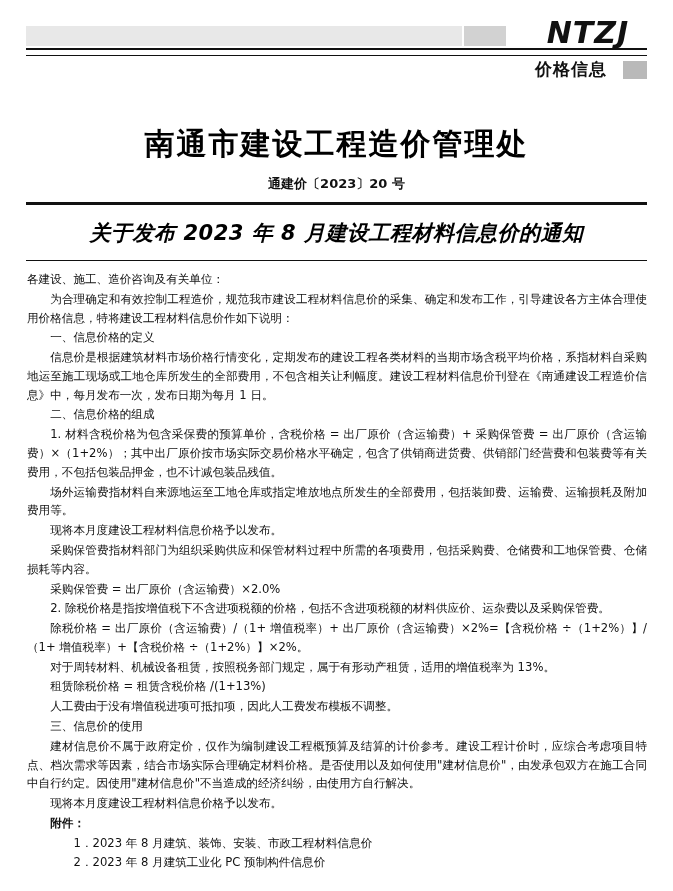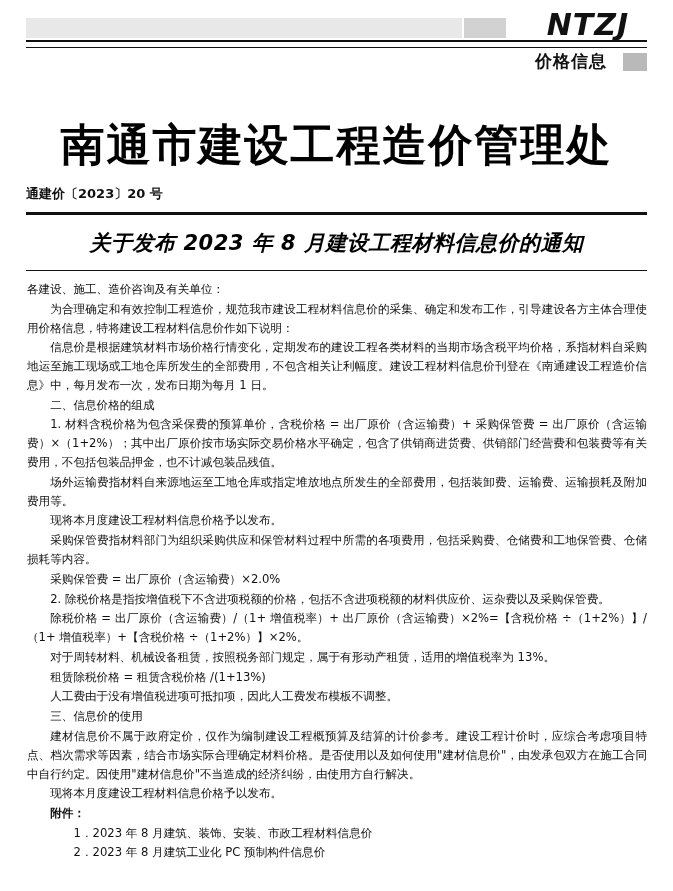--- a/index.html
+++ b/index.html
@@ -12,21 +12,21 @@
     background: #ffffff;
     font-family: "Liberation Serif", "DejaVu Serif", serif;
     color: #1a1a1a;
     overflow: hidden;
   }
   .page {
     position: relative;
     width: 673px;
     height: 891px;
     box-sizing: border-box;
-    padding: 0 26px;
+    padding: 8px 26px;
   }
 
   
   .masthead {
     position: relative;
     height: 74px;
   }
   .logo-box {
     position: absolute;
     right: 0;
@@ -96,26 +96,27 @@
     width: 24px;
     height: 18px;
     background: #b9b9b9;
   }
 
   
   .org-title {
     text-align: center;
     font-family: "DejaVu Serif", serif;
     font-weight: bold;
-    font-size: 44px;
+    font-size: 30px;
     letter-spacing: 2px;
     margin-top: 42px;
     color: #000;
   }
   .doc-number {
+    text-align: center;
     font-family: "DejaVu Sans", sans-serif;
     font-size: 13px;
     font-weight: bold;
     margin-top: 10px;
     color: #111;
   }
   .heavy-rule {
     height: 3px;
     background: #111;
     margin-top: 9px;
@@ -188,20 +189,21 @@
 
   <div class="org-title">南通市建设工程造价管理处</div>
   <div class="doc-number">通建价〔2023〕20 号</div>
   <div class="heavy-rule"></div>
   <div class="notice-title">关于发布 2023 年 8 月建设工程材料信息价的通知</div>
   <div class="thin-rule"></div>
 
   <div class="body-text">
     <p>各建设、施工、造价咨询及有关单位：</p>
     <p class="p-indent">为合理确定和有效控制工程造价，规范我市建设工程材料信息价的采集、确定和发布工作，引导建设各方主体合理使用价格信息，特将建设工程材料信息价作如下说明：</p>
+    <p class="p-indent">一、信息价格的定义</p>
     <p class="p-indent">信息价是根据建筑材料市场价格行情变化，定期发布的建设工程各类材料的当期市场含税平均价格，系指材料自采购地运至施工现场或工地仓库所发生的全部费用，不包含相关让利幅度。建设工程材料信息价刊登在《南通建设工程造价信息》中，每月发布一次，发布日期为每月 1 日。</p>
     <p class="p-indent">二、信息价格的组成</p>
     <p class="p-indent">1. 材料含税价格为包含采保费的预算单价，含税价格 = 出厂原价（含运输费）+ 采购保管费 = 出厂原价（含运输费）×（1+2%）；其中出厂原价按市场实际交易价格水平确定，包含了供销商进货费、供销部门经营费和包装费等有关费用，不包括包装品押金，也不计减包装品残值。</p>
     <p class="p-indent">场外运输费指材料自来源地运至工地仓库或指定堆放地点所发生的全部费用，包括装卸费、运输费、运输损耗及附加费用等。</p>
     <p class="p-indent">现将本月度建设工程材料信息价格予以发布。</p>
     <p class="p-indent">采购保管费指材料部门为组织采购供应和保管材料过程中所需的各项费用，包括采购费、仓储费和工地保管费、仓储损耗等内容。</p>
     <p class="p-indent">采购保管费 = 出厂原价（含运输费）×2.0%</p>
     <p class="p-indent">2. 除税价格是指按增值税下不含进项税额的价格，包括不含进项税额的材料供应价、运杂费以及采购保管费。</p>
     <p class="p-indent">除税价格 = 出厂原价（含运输费）/（1+ 增值税率）+ 出厂原价（含运输费）×2%=【含税价格 ÷（1+2%）】/（1+ 增值税率）+【含税价格 ÷（1+2%）】×2%。</p>
     <p class="p-indent">对于周转材料、机械设备租赁，按照税务部门规定，属于有形动产租赁，适用的增值税率为 13%。</p>

